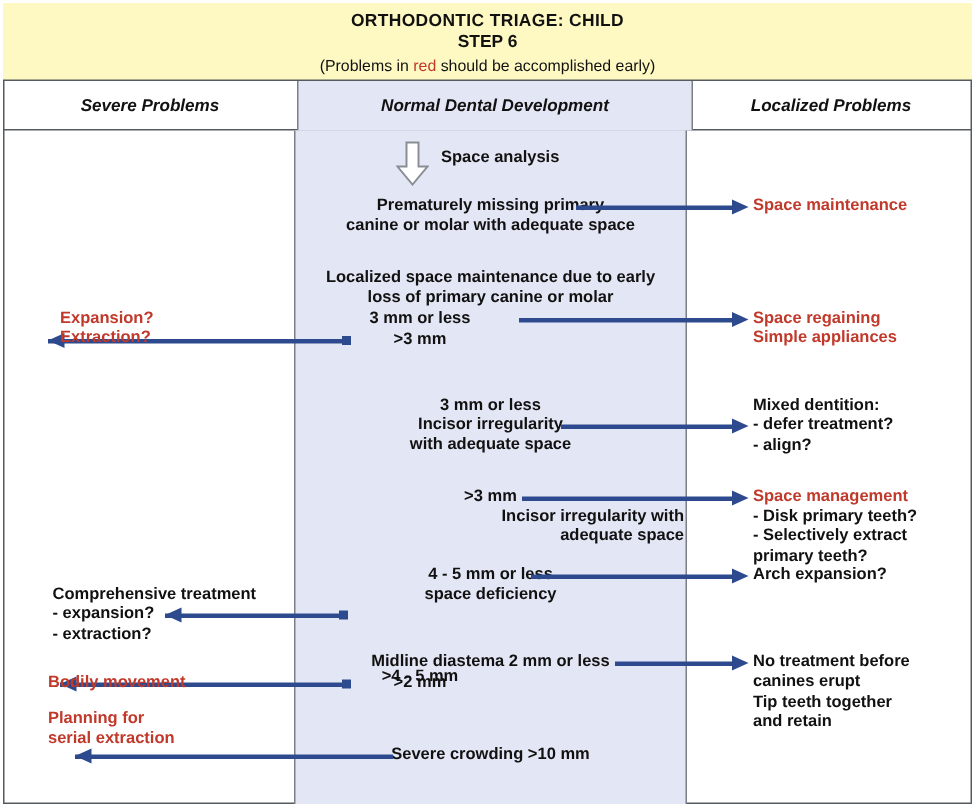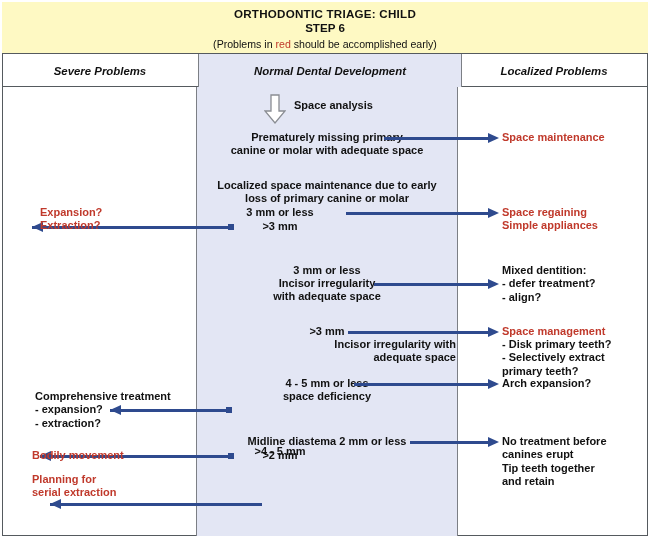--- a/index.html
+++ b/index.html
@@ -166,18 +166,19 @@
 canines erupt
 Tip teeth together
 and retain</div>
 
     <div class="tb c" style="left:218px;top:362px;width:120px;">&gt;2 mm</div>
     <div class="conn" style="left:38px;top:368px;width:192px;"></div>
     <div class="nub" style="left:226px;top:366px;"></div>
     <div class="ahead left" style="left:38px;top:364px;"></div>
     <div class="tb l red" style="left:30px;top:362px;width:150px;">Bodily movement</div>
 
+    <div class="tb c" style="left:200px;top:410px;width:250px;">Severe crowding &gt;10 mm</div>
     <div class="conn" style="left:48px;top:416px;width:212px;"></div>
     <div class="ahead left" style="left:48px;top:412px;"></div>
     <div class="tb l red" style="left:30px;top:386px;width:150px;">Planning for
 serial extraction</div>
   </div>
 </div>
 
 </body></html>

